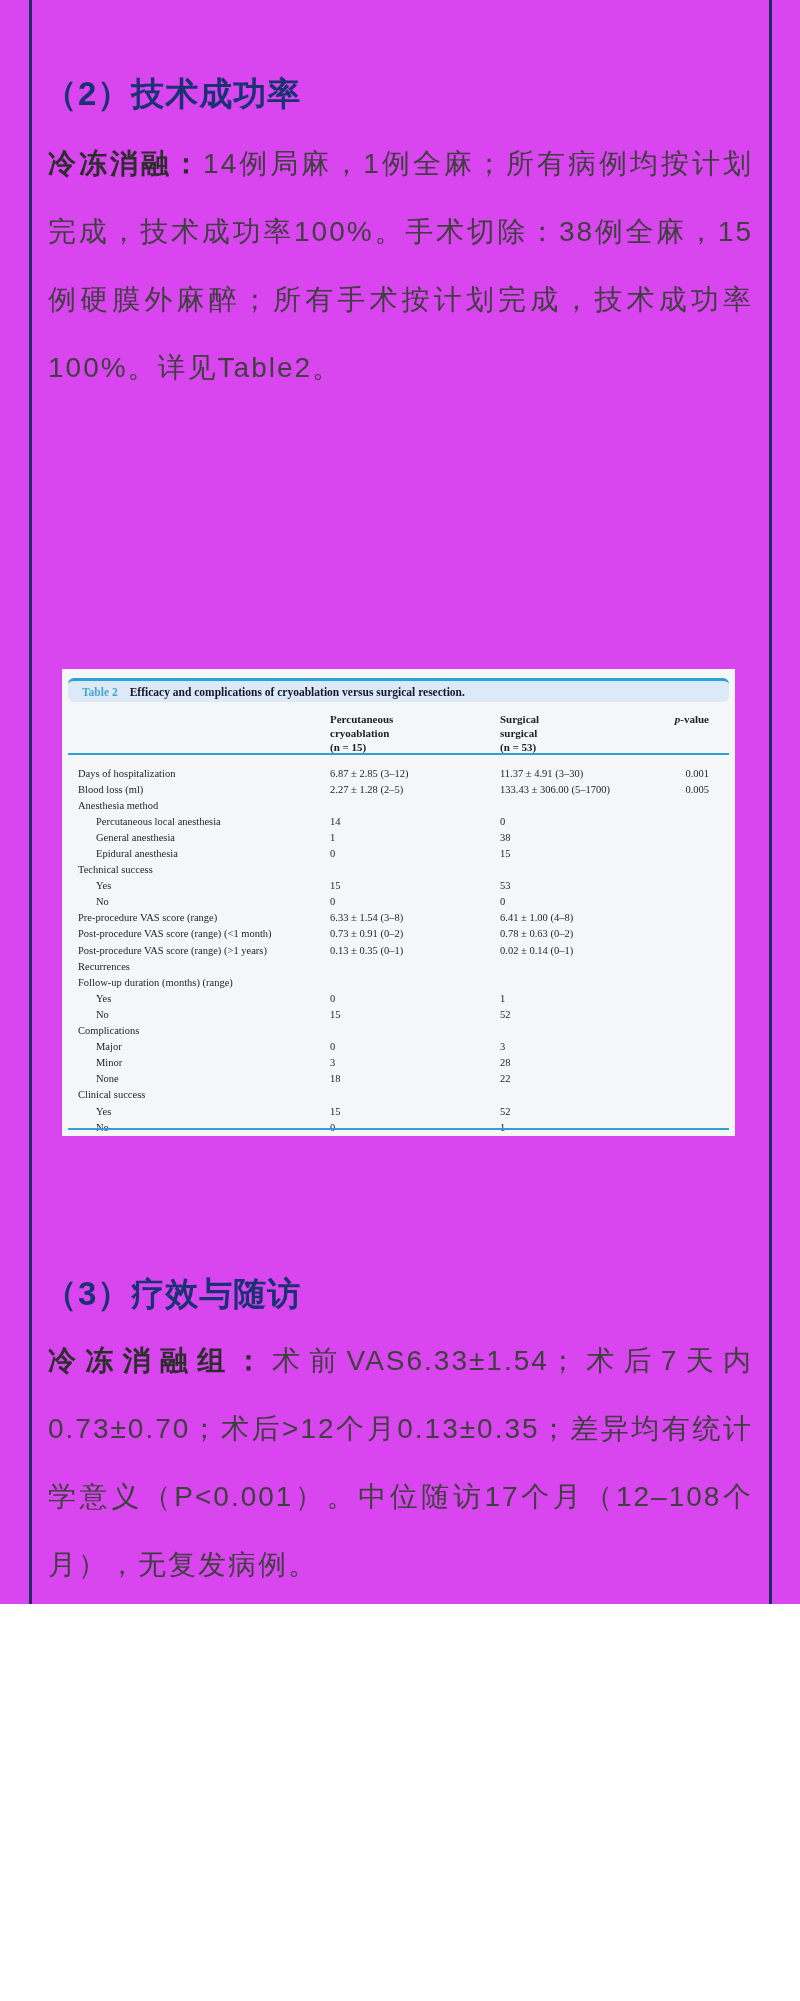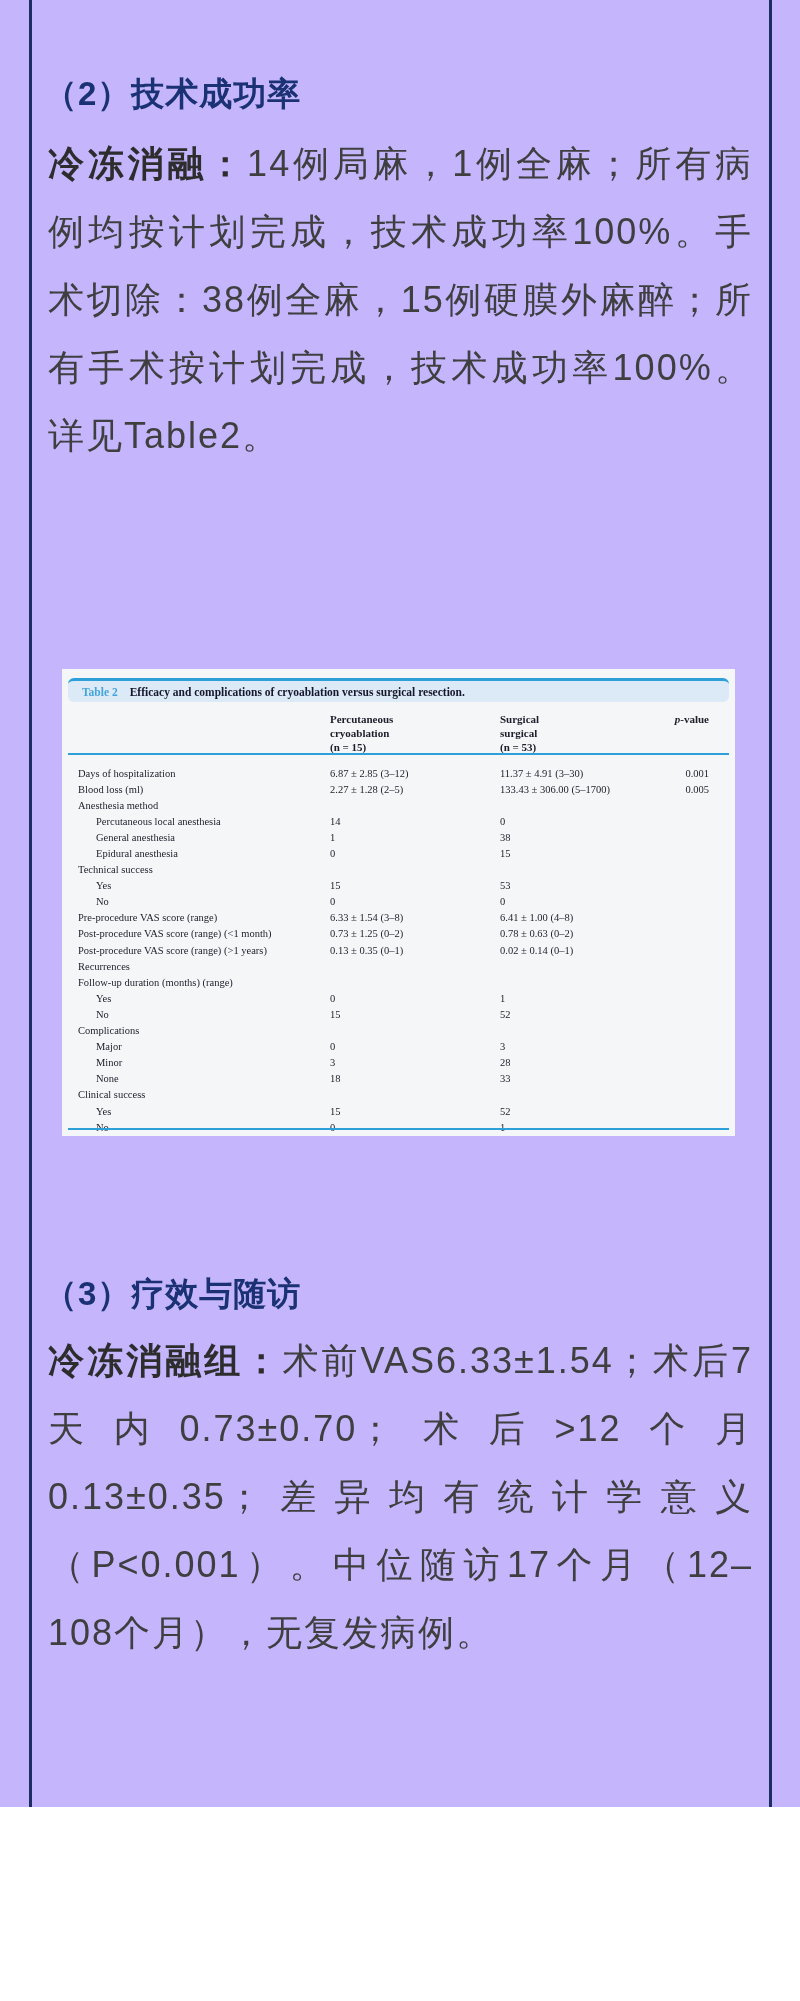--- a/index.html
+++ b/index.html
@@ -1,27 +1,27 @@
 <!DOCTYPE html>
 <html><head>
 <meta charset="utf-8">
 <style>
   html,body{margin:0;padding:0;}
-  .page{position:relative;width:800px;height:1807px;background:#c4b5fd;overflow:hidden;
+  .page{position:relative;width:800px;height:1604px;background:#d946ef;overflow:hidden;
         font-family:"Liberation Sans",sans-serif;}
   .vline{position:absolute;top:0;width:3px;height:2001px;background:#1c2d63;}
   .vline.left{left:29px;}
   .vline.right{left:769px;}
 
   .h2{position:absolute;left:44px;font-size:33px;font-weight:bold;color:#1a3173;
       letter-spacing:1px;white-space:nowrap;}
   .h2.first{top:72px;}
   .h2.second{top:1272px;}
 
-  .para{position:absolute;left:48px;width:705px;font-size:36px;line-height:68px;
+  .para{position:absolute;left:48px;width:705px;font-size:28px;line-height:68px;
         color:#3f3f3f;text-align:justify;letter-spacing:2px;}
   .para .lead{font-weight:bold;color:#2d2d2d;}
   .para.p1{top:130px;}
   .para.p2{top:1327px;}
   .para.p3{top:1676px;}
 
   .caption{position:absolute;left:48px;top:503px;width:705px;text-align:center;
            font-size:23px;font-weight:bold;color:#1a3173;letter-spacing:1px;}
 
   
@@ -140,21 +140,21 @@
           <div class="tc tc3"></div>
         </div>
         <div class="t-row">
           <div class="tc tc0">Pre-procedure VAS score (range)</div>
           <div class="tc tc1">6.33 ± 1.54 (3–8)</div>
           <div class="tc tc2">6.41 ± 1.00 (4–8)</div>
           <div class="tc tc3"></div>
         </div>
         <div class="t-row">
           <div class="tc tc0">Post-procedure VAS score (range) (&lt;1 month)</div>
-          <div class="tc tc1">0.73 ± 1.25 (0–2)</div>
+          <div class="tc tc1">0.73 ± 0.91 (0–2)</div>
           <div class="tc tc2">0.78 ± 0.63 (0–2)</div>
           <div class="tc tc3"></div>
         </div>
         <div class="t-row">
           <div class="tc tc0">Post-procedure VAS score (range) (&gt;1 years)</div>
           <div class="tc tc1">0.13 ± 0.35 (0–1)</div>
           <div class="tc tc2">0.02 ± 0.14 (0–1)</div>
           <div class="tc tc3"></div>
         </div>
         <div class="t-row">
@@ -195,21 +195,21 @@
         </div>
         <div class="t-row indent">
           <div class="tc tc0">Minor</div>
           <div class="tc tc1">3</div>
           <div class="tc tc2">28</div>
           <div class="tc tc3"></div>
         </div>
         <div class="t-row indent">
           <div class="tc tc0">None</div>
           <div class="tc tc1">18</div>
-          <div class="tc tc2">33</div>
+          <div class="tc tc2">22</div>
           <div class="tc tc3"></div>
         </div>
         <div class="t-row">
           <div class="tc tc0">Clinical success</div>
           <div class="tc tc1"></div>
           <div class="tc tc2"></div>
           <div class="tc tc3"></div>
         </div>
         <div class="t-row indent">
           <div class="tc tc0">Yes</div>

